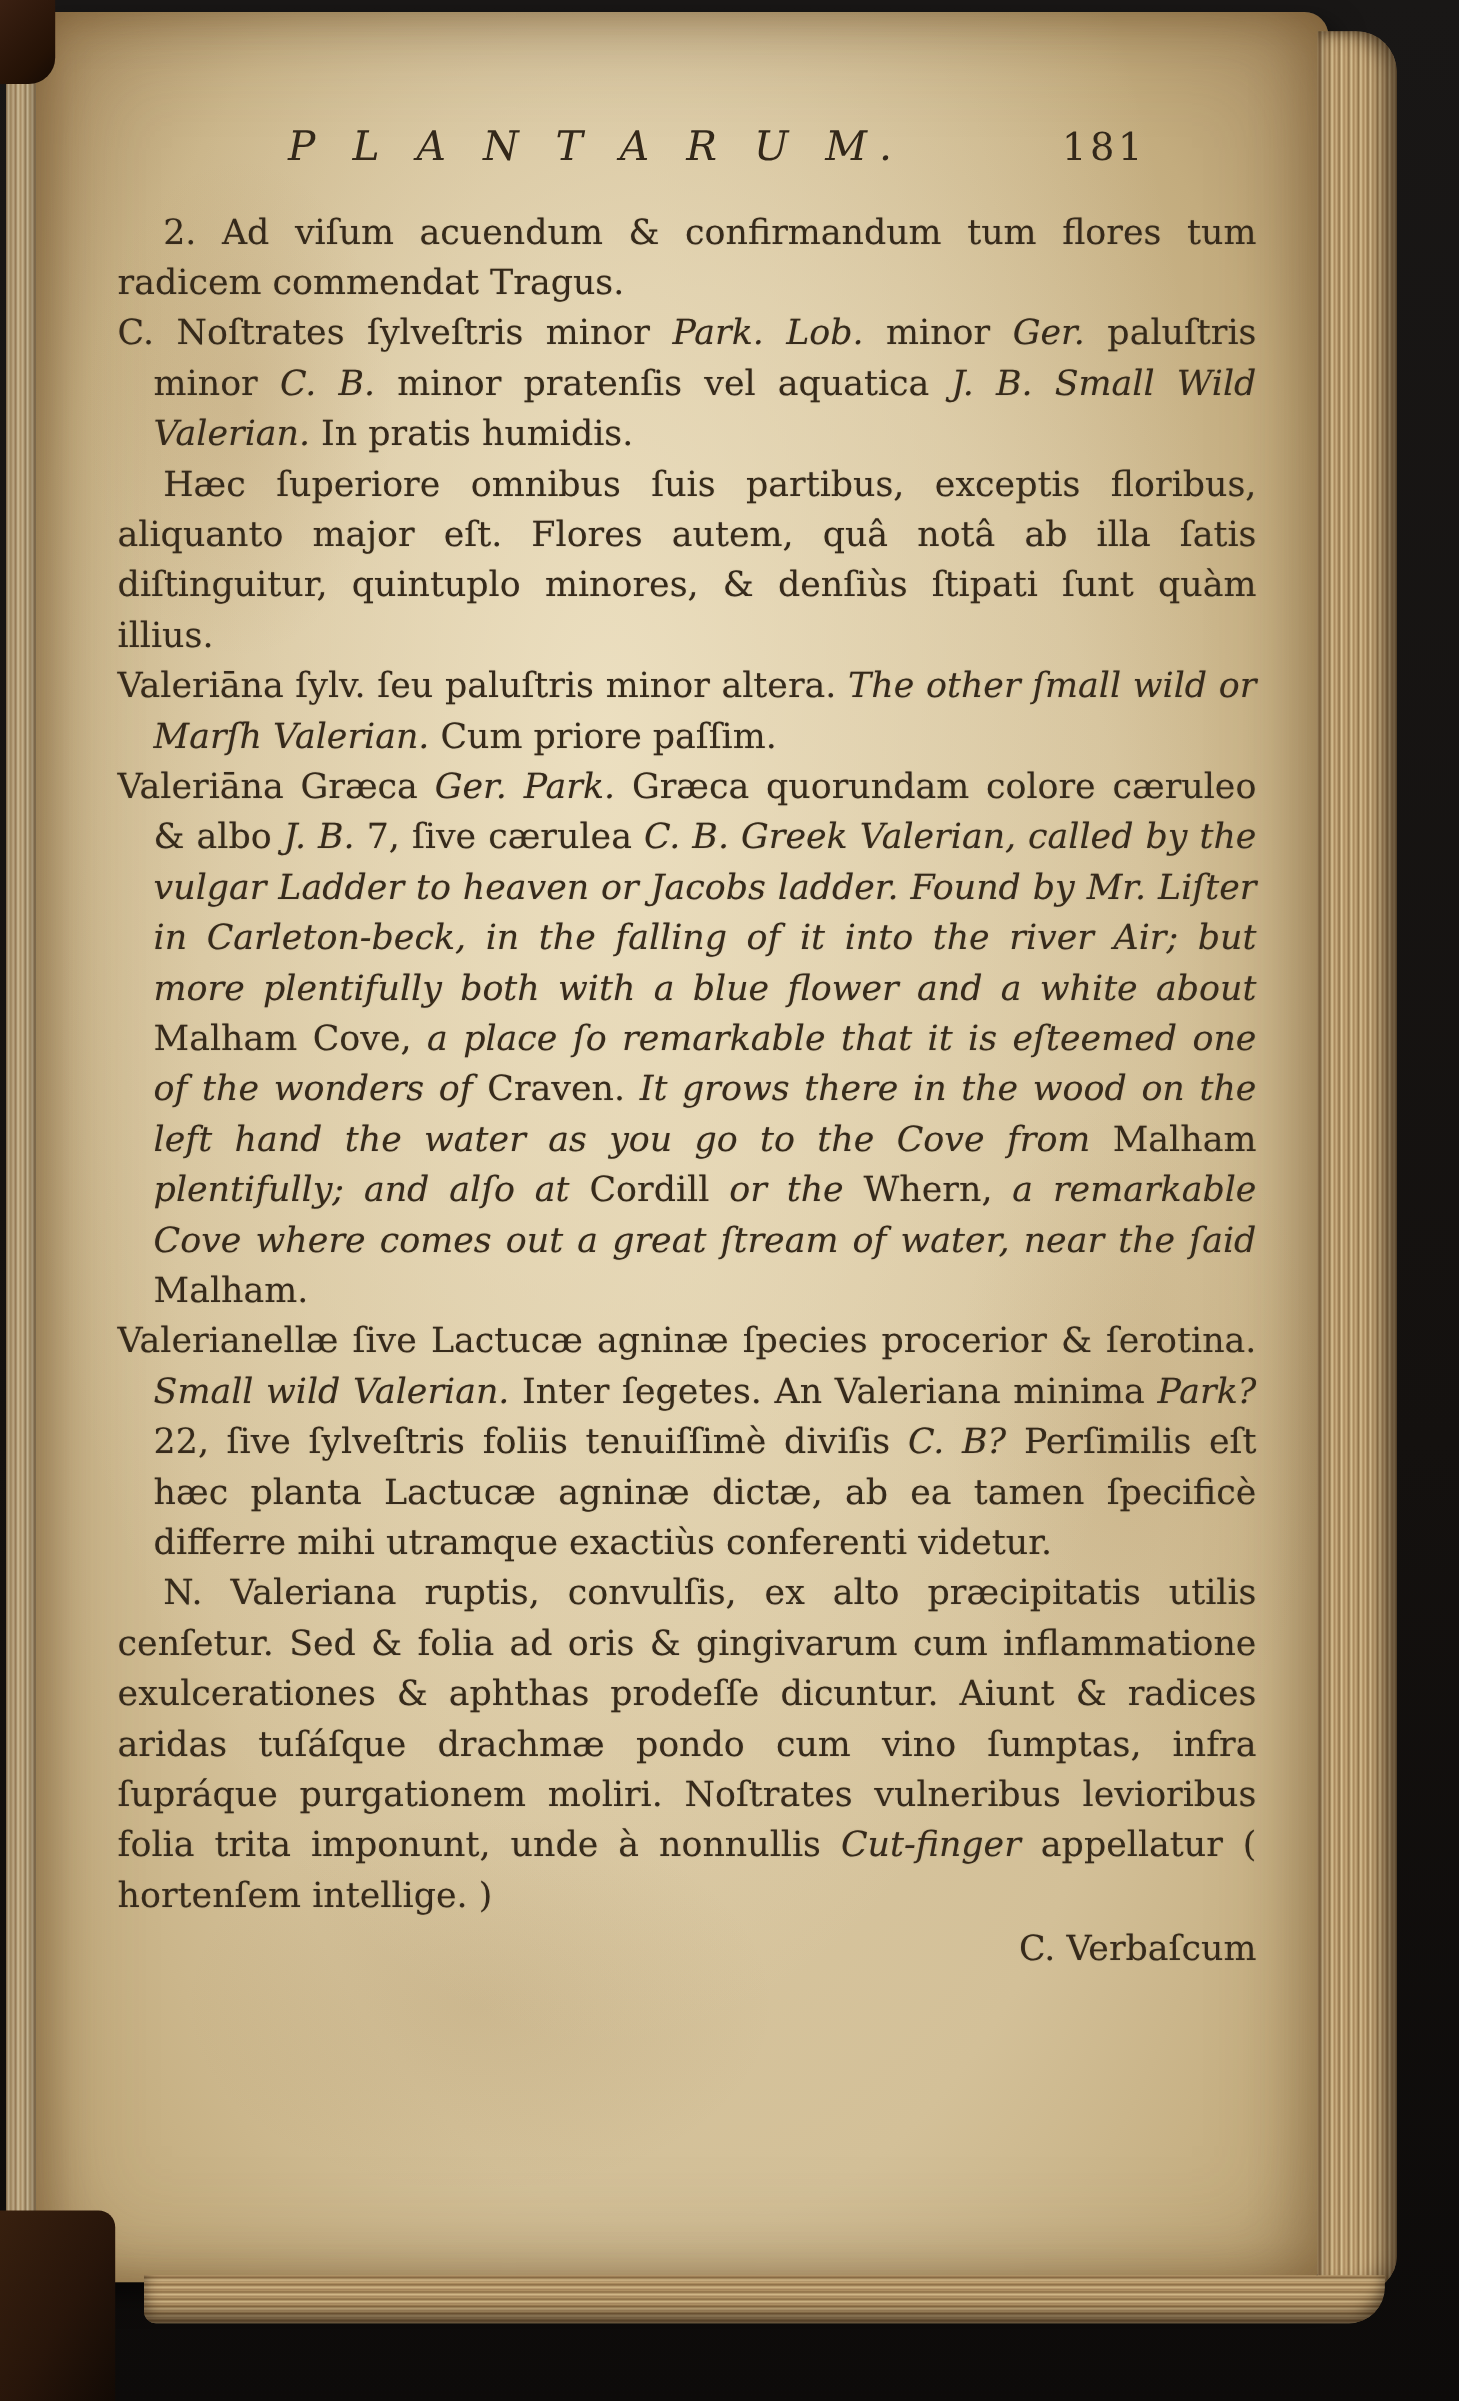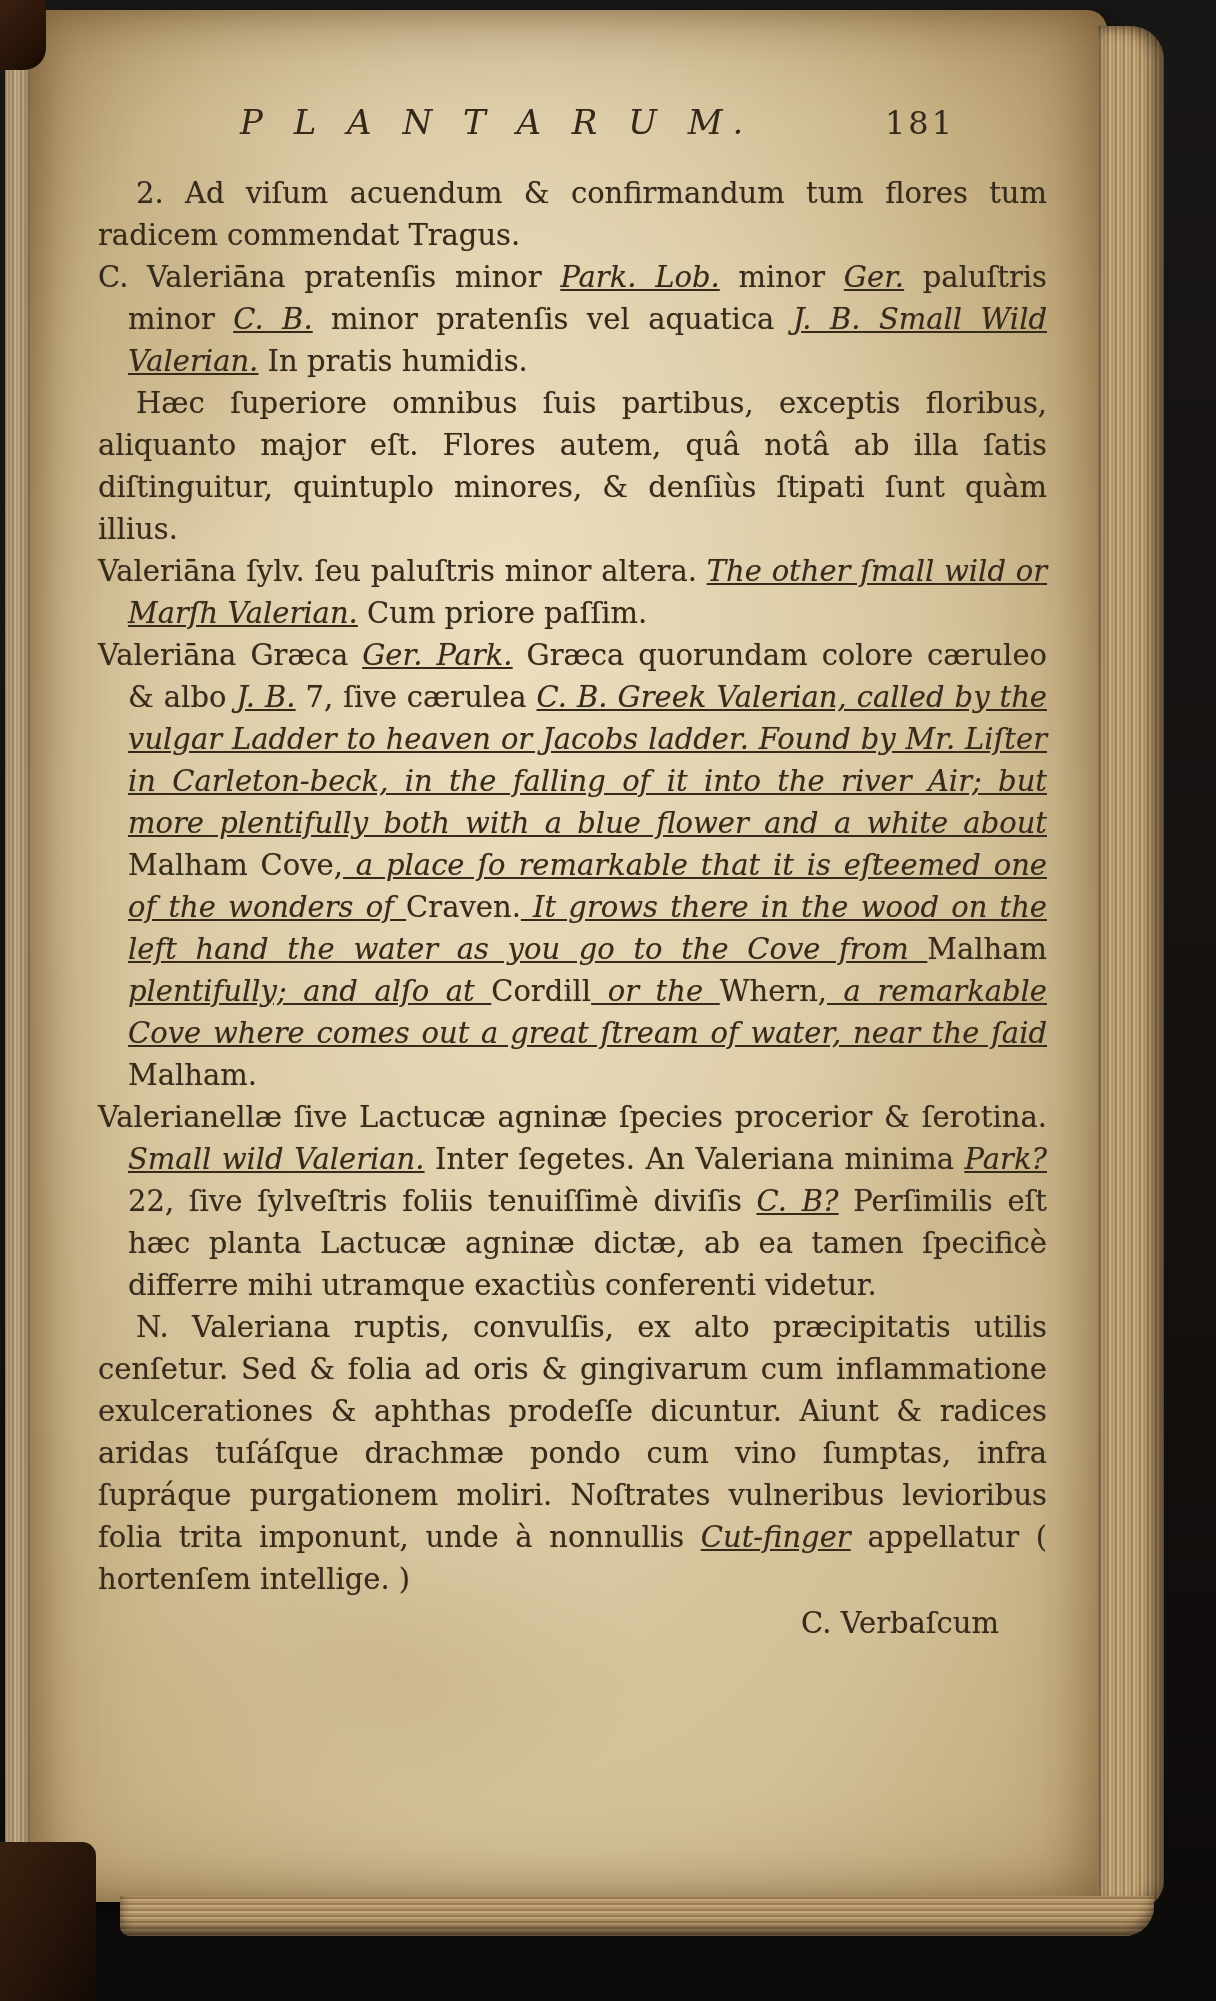--- a/index.html
+++ b/index.html
@@ -91,24 +91,24 @@
     width:949px;
     color:#362a1b;
     font-size:29px;
     line-height:42px;
     text-shadow:0 0 1px rgba(54,42,27,.35);
     margin-top:30px;
   }
   .para{margin:0;text-align:justify;}
   .para.indent{text-indent:38px;}
   .para.hang{padding-left:30px;text-indent:-30px;}
-  .it{font-style:italic;text-decoration:underline;}
+  .it{font-style:italic;}
   .catchword{
     position:relative;
-    padding-right:108px;
+    padding-right:60px;
     margin-top:6px;
     text-align:right;
     color:#362a1b;
     font-size:29px;
     text-shadow:0 0 1px rgba(54,42,27,.35);
   }
 </style>
 </head>
 <body>
 
@@ -121,21 +121,21 @@
     <div class="stain s2"></div>
     <div class="stain s3"></div>
 
     <div class="header">
       <span class="running-title">P L A N T A R U M.</span>
       <span class="page-number">181</span>
     </div>
 
     <div class="text-block" id="text-block">
         <p class="para indent"><span>2. Ad viſum acuendum &amp; confirmandum tum flores tum radicem commendat Tragus.</span></p>
-        <p class="para hang"><span>C. Valeriāna pratenſis minor </span><span class="it">Park. Lob.</span><span> minor </span><span class="it">Ger.</span><span> paluſtris minor </span><span class="it">C. B.</span><span> minor pratenſis vel aquatica </span><span class="it">J. B. Small Wild Valerian.</span><span> In pratis humidis.</span></p>
+        <p class="para hang"><span>C. Noſtrates ſylveſtris minor </span><span class="it">Park. Lob.</span><span> minor </span><span class="it">Ger.</span><span> paluſtris minor </span><span class="it">C. B.</span><span> minor pratenſis vel aquatica </span><span class="it">J. B. Small Wild Valerian.</span><span> In pratis humidis.</span></p>
         <p class="para indent"><span>Hæc ſuperiore omnibus ſuis partibus, exceptis floribus, aliquanto major eſt. Flores autem, quâ notâ ab illa ſatis diſtinguitur, quintuplo minores, &amp; denſiùs ſtipati ſunt quàm illius.</span></p>
         <p class="para hang"><span>Valeriāna ſylv. ſeu paluſtris minor altera. </span><span class="it">The other ſmall wild or Marſh Valerian.</span><span> Cum priore paſſim.</span></p>
         <p class="para hang"><span>Valeriāna Græca </span><span class="it">Ger. Park.</span><span> Græca quorundam colore cæruleo &amp; albo </span><span class="it">J. B.</span><span> 7, ſive cærulea </span><span class="it">C. B. Greek Valerian, called by the vulgar Ladder to heaven or Jacobs ladder. Found by Mr. Liſter in Carleton-beck, in the falling of it into the river Air; but more plentifully both with a blue flower and a white about </span><span>Malham Cove,</span><span class="it"> a place ſo remarkable that it is eſteemed one of the wonders of </span><span>Craven.</span><span class="it"> It grows there in the wood on the left hand the water as you go to the Cove from </span><span>Malham</span><span class="it"> plentifully; and alſo at </span><span>Cordill</span><span class="it"> or the </span><span>Whern,</span><span class="it"> a remarkable Cove where comes out a great ſtream of water, near the ſaid </span><span>Malham.</span></p>
         <p class="para hang"><span>Valerianellæ ſive Lactucæ agninæ ſpecies procerior &amp; ſerotina. </span><span class="it">Small wild Valerian.</span><span> Inter ſegetes. An Valeriana minima </span><span class="it">Park?</span><span> 22, ſive ſylveſtris foliis tenuiſſimè diviſis </span><span class="it">C. B?</span><span> Perſimilis eſt hæc planta Lactucæ agninæ dictæ, ab ea tamen ſpecificè differre mihi utramque exactiùs conferenti videtur.</span></p>
         <p class="para indent"><span>N. Valeriana ruptis, convulſis, ex alto præcipitatis utilis cenſetur. Sed &amp; folia ad oris &amp; gingivarum cum inflammatione exulcerationes &amp; aphthas prodeſſe dicuntur. Aiunt &amp; radices aridas tuſáſque drachmæ pondo cum vino ſumptas, infra ſupráque purgationem moliri. Noſtrates vulneribus levioribus folia trita imponunt, unde à nonnullis </span><span class="it">Cut-finger</span><span> appellatur ( hortenſem intellige. )</span></p>
       </div>
 
     <div class="catchword">C. Verbaſcum</div>
   </div>
 

